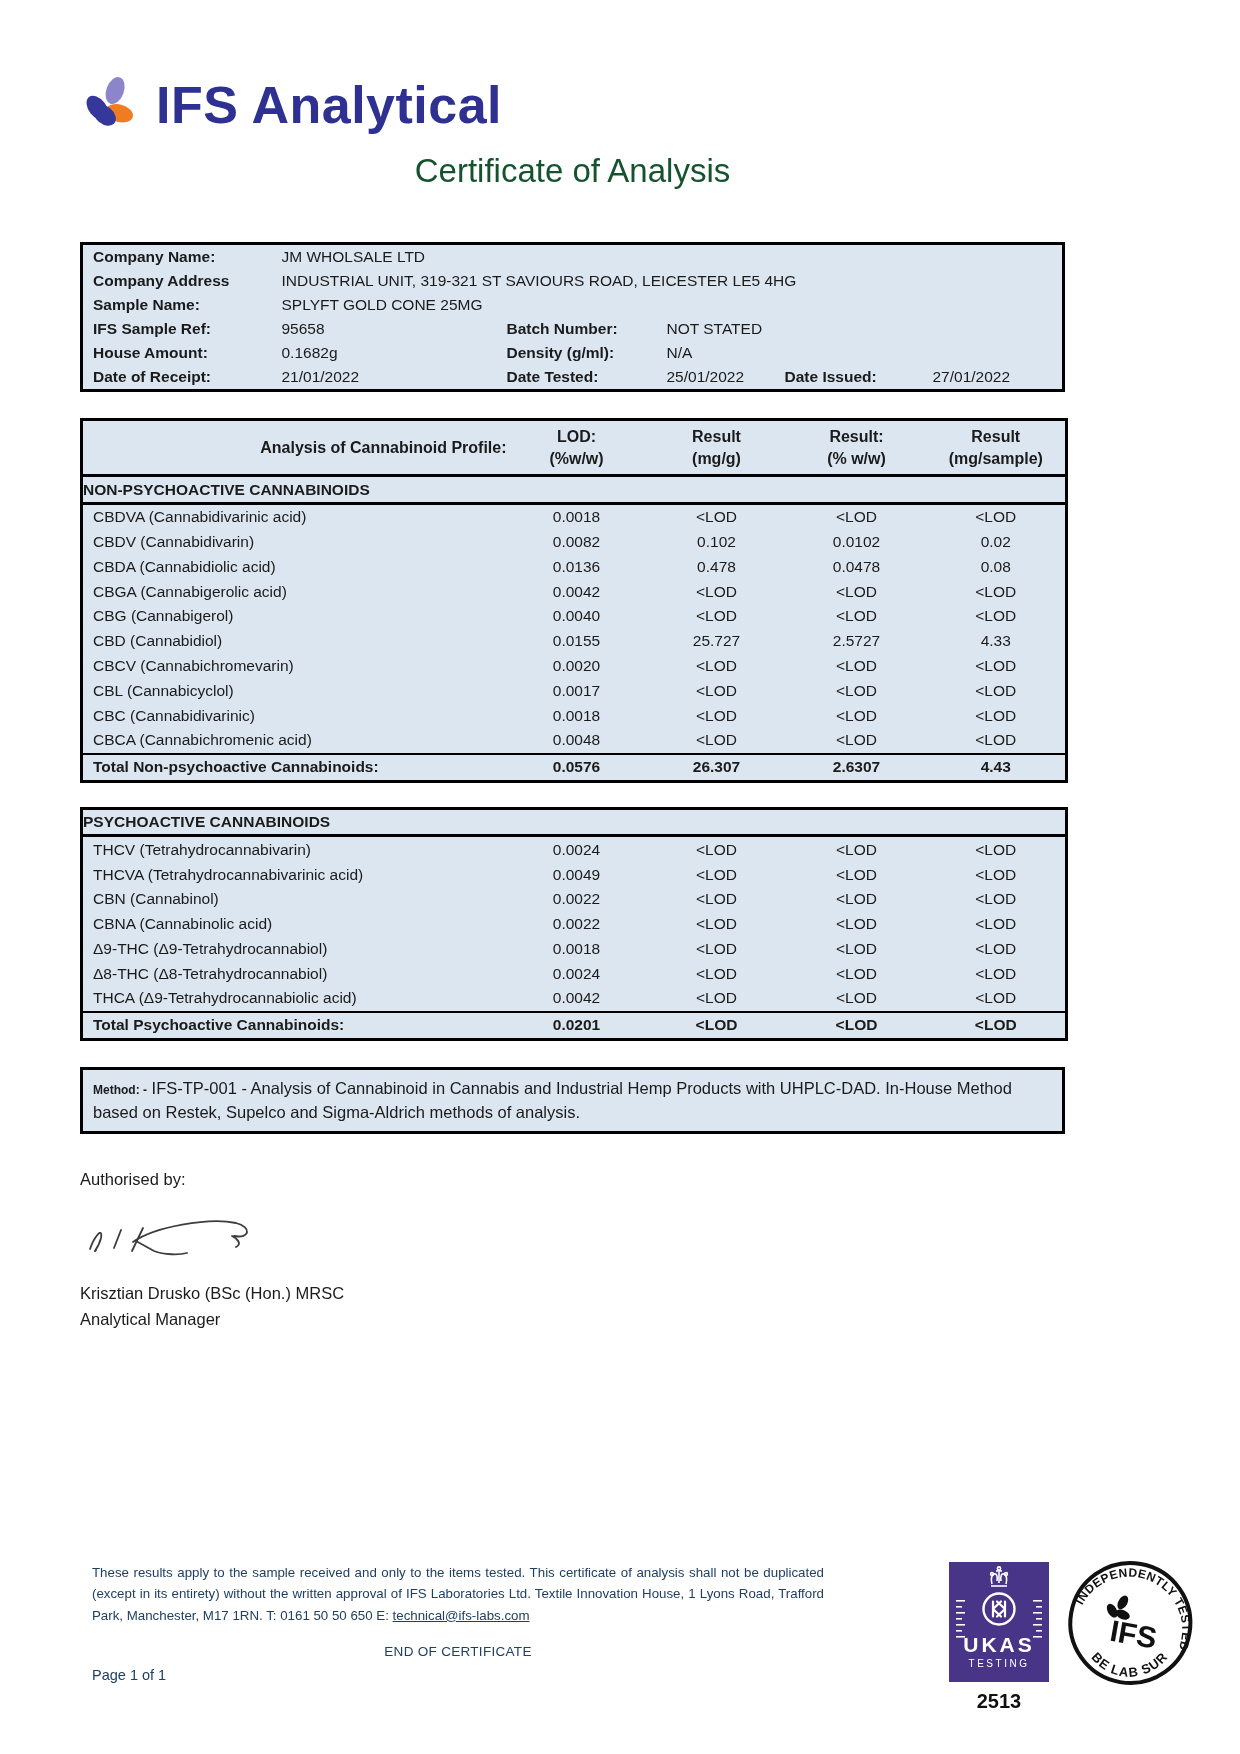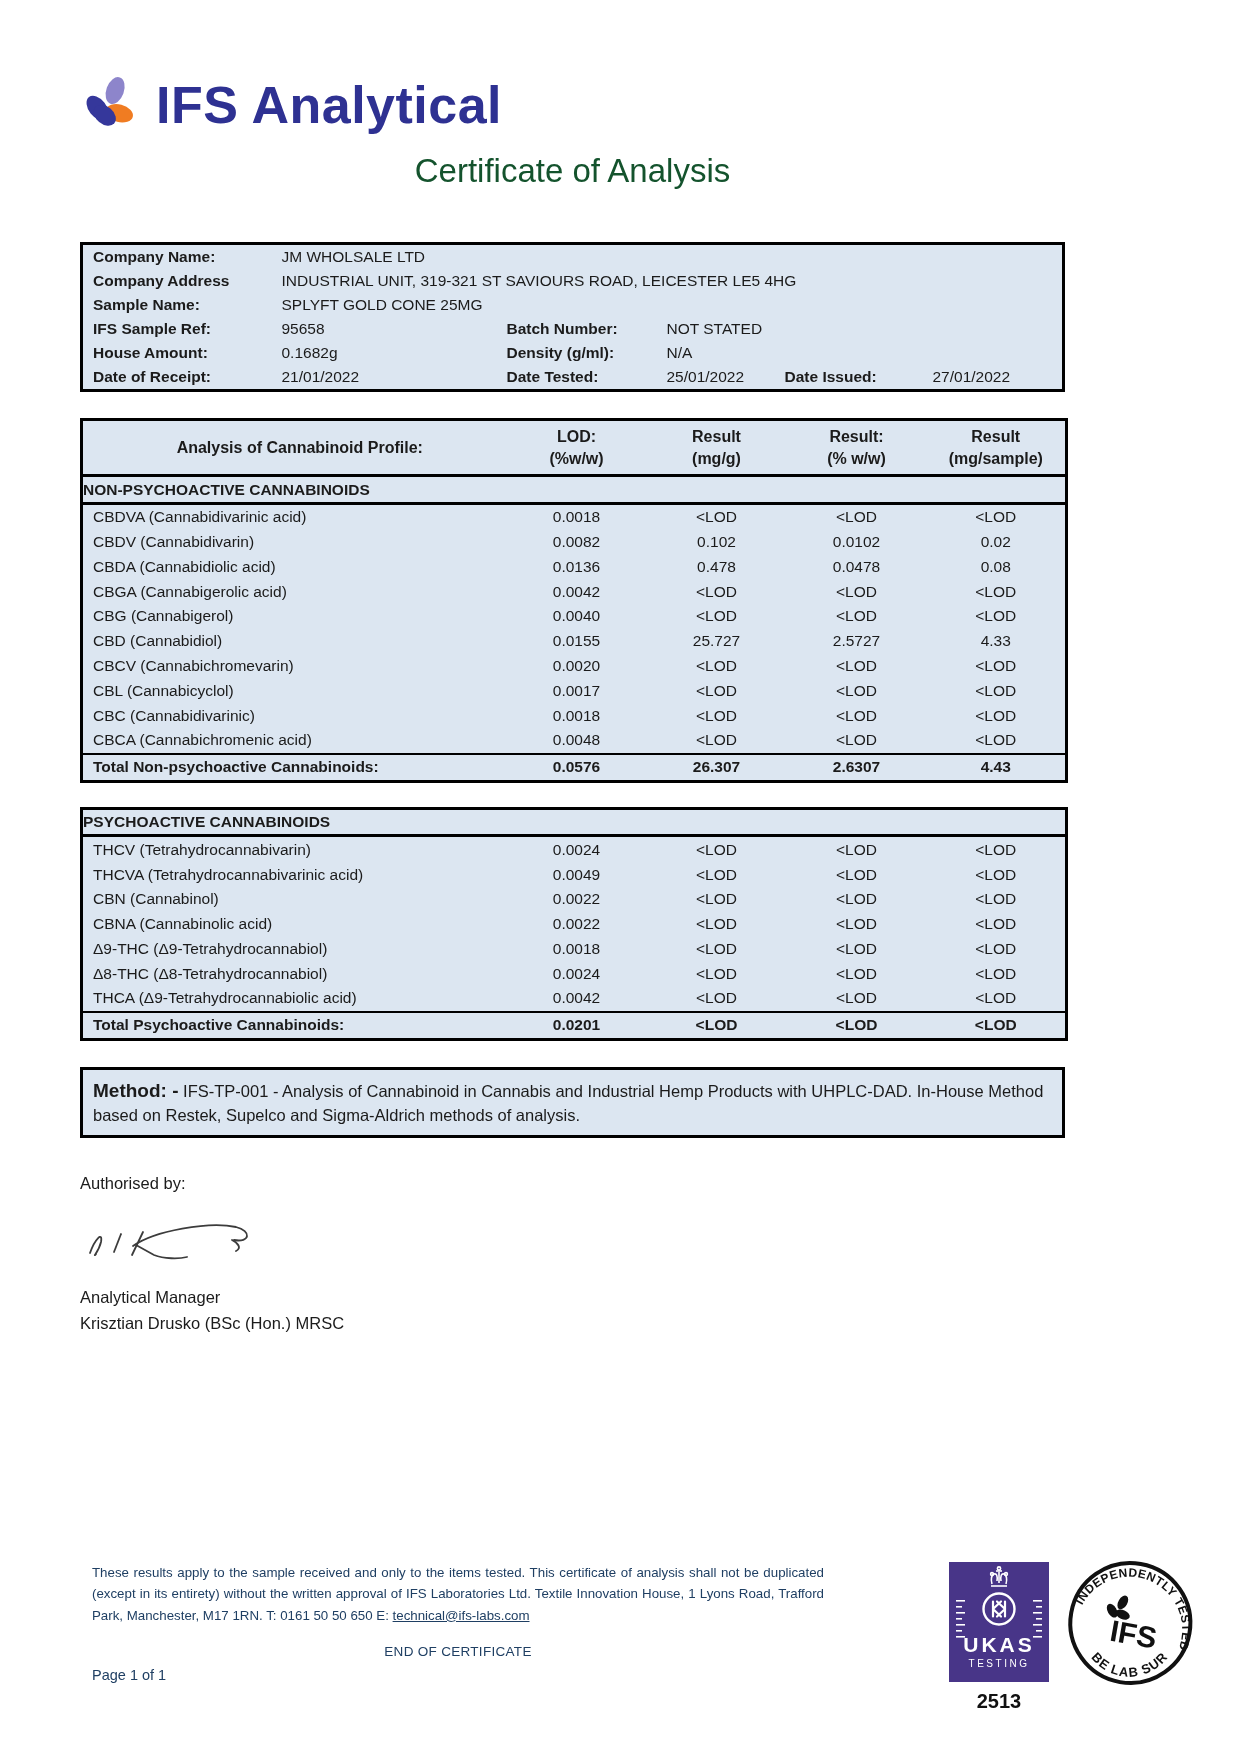--- a/index.html
+++ b/index.html
@@ -31,37 +31,37 @@
 
   
   .an-table {
     width: 985px; border: 3px solid #000; background: #dce6f1;
     font-size: 15.5px; table-layout: fixed;
   }
   .an-table.first { margin-top: 26px; }
   .an-table.second { margin-top: 24px; }
   .an-head tr { border-bottom: 3px solid #000; }
   .an-head th { font-size: 16px; padding: 5px 0; }
-  .th-title { text-align: center; padding-left: 10px !important; font-size: 17px; }
+  .th-title { text-align: right; padding-left: 10px !important; font-size: 17px; }
   .th-col { line-height: 1.35; }
   .section-row td {
     font-weight: bold; padding: 4px 0 4px 10px;
     border-bottom: 3px solid #000; font-size: 15.5px;
   }
   .an-table td { padding: 3.4px 0; }
   .c-name { padding-left: 10px !important; }
   .c-num { text-align: center; }
   .total-row td { font-weight: bold; border-top: 2px solid #000; }
 
   
   .method-box {
     width: 985px; margin-top: 26px; border: 3px solid #000; background: #dce6f1;
     padding: 7px 10px; font-size: 16.5px; line-height: 1.45;
   }
-  .method-label { font-weight: bold; font-size: 19px; }
+  .method-label { font-weight: bold; font-size: 12px; }
 
   
   .auth { margin-top: 36px; font-size: 16.5px; }
   .sig { margin: 8px 0 4px 4px; }
   .auth-name { margin-top: 14px; line-height: 1.55; }
 
   
   .footer { position: absolute; left: 92px; top: 1562px; width: 1105px; display: flex; align-items: flex-start; }
   .footer-left { width: 732px; color: #1f3f63; }
   .disclaimer { font-size: 13.3px; line-height: 1.6; text-align: justify; }
@@ -352,22 +352,22 @@
       <g fill="none" stroke="#3c3c3c" stroke-width="1.8" stroke-linecap="round">
         <path d="M6,52 C11,38 19,30 17,41 C15,50 8,57 12,53"></path>
         <path d="M30,51 L37,33"></path>
         <path d="M48,54 L59,31"></path>
         <path d="M49,45 C70,30 125,20 152,26 C168,30 166,42 150,39"></path>
         <path d="M52,44 L70,54 C80,58 95,58 103,56"></path>
         <path d="M148,39 C154,42 158,47 152,50"></path>
       </g>
     </svg>
     <div class="auth-name">
+      <div>Krisztian Drusko (BSc (Hon.) MRSC</div>
       <div>Analytical Manager</div>
-      <div>Krisztian Drusko (BSc (Hon.) MRSC</div>
     </div>
   </div>
 
 </div>
 
 <div class="footer">
   <div class="footer-left">
     <div class="disclaimer">
       <span>These results apply to the sample received and only to the items tested. This certificate of analysis shall not be duplicated (except in its entirety) without the written approval of IFS Laboratories Ltd. Textile Innovation House, 1 Lyons Road, Trafford Park, Manchester, M17 1RN. T: 0161 50 50 650 E: </span><a href="#">technical@ifs-labs.com</a>
     </div>

